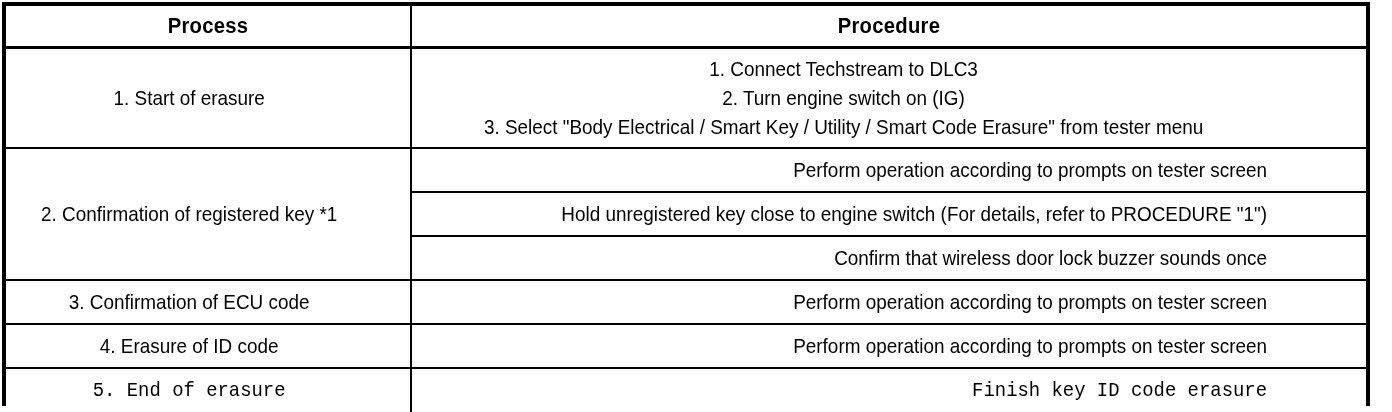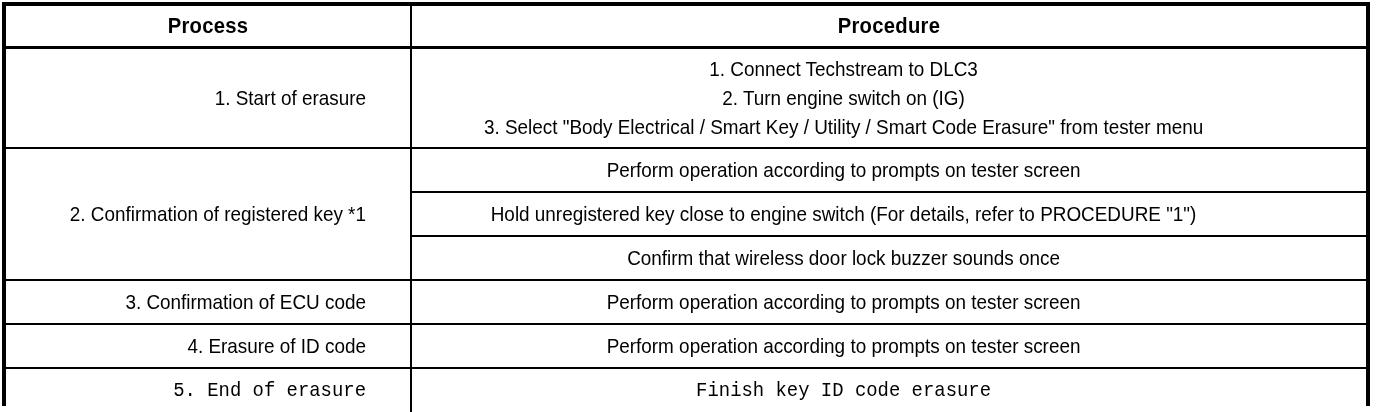--- a/index.html
+++ b/index.html
@@ -75,37 +75,37 @@
     font-weight: bold;
     font-size: 22px;
     line-height: 26px;
     font-stretch: condensed;
     transform: scaleX(0.92);
     transform-origin: center center;
     letter-spacing: 0.3px;
   }
 
   .process-cell {
-    text-align: right;
+    text-align: center;
     vertical-align: middle;
   }
   .process-text {
     display: block;
     padding-left: 7px;
     padding-right: 4px;
     font-size: 21px;
     line-height: 25px;
     font-stretch: condensed;
     transform: scaleX(0.90);
     transform-origin: left center;
     white-space: nowrap;
   }
 
   .procedure-cell {
-    text-align: center;
+    text-align: right;
     vertical-align: middle;
   }
   .procedure-text {
     display: block;
     padding-left: 9px;
     padding-right: 4px;
     font-size: 21px;
     line-height: 25px;
     font-stretch: condensed;
     transform: scaleX(0.90);

